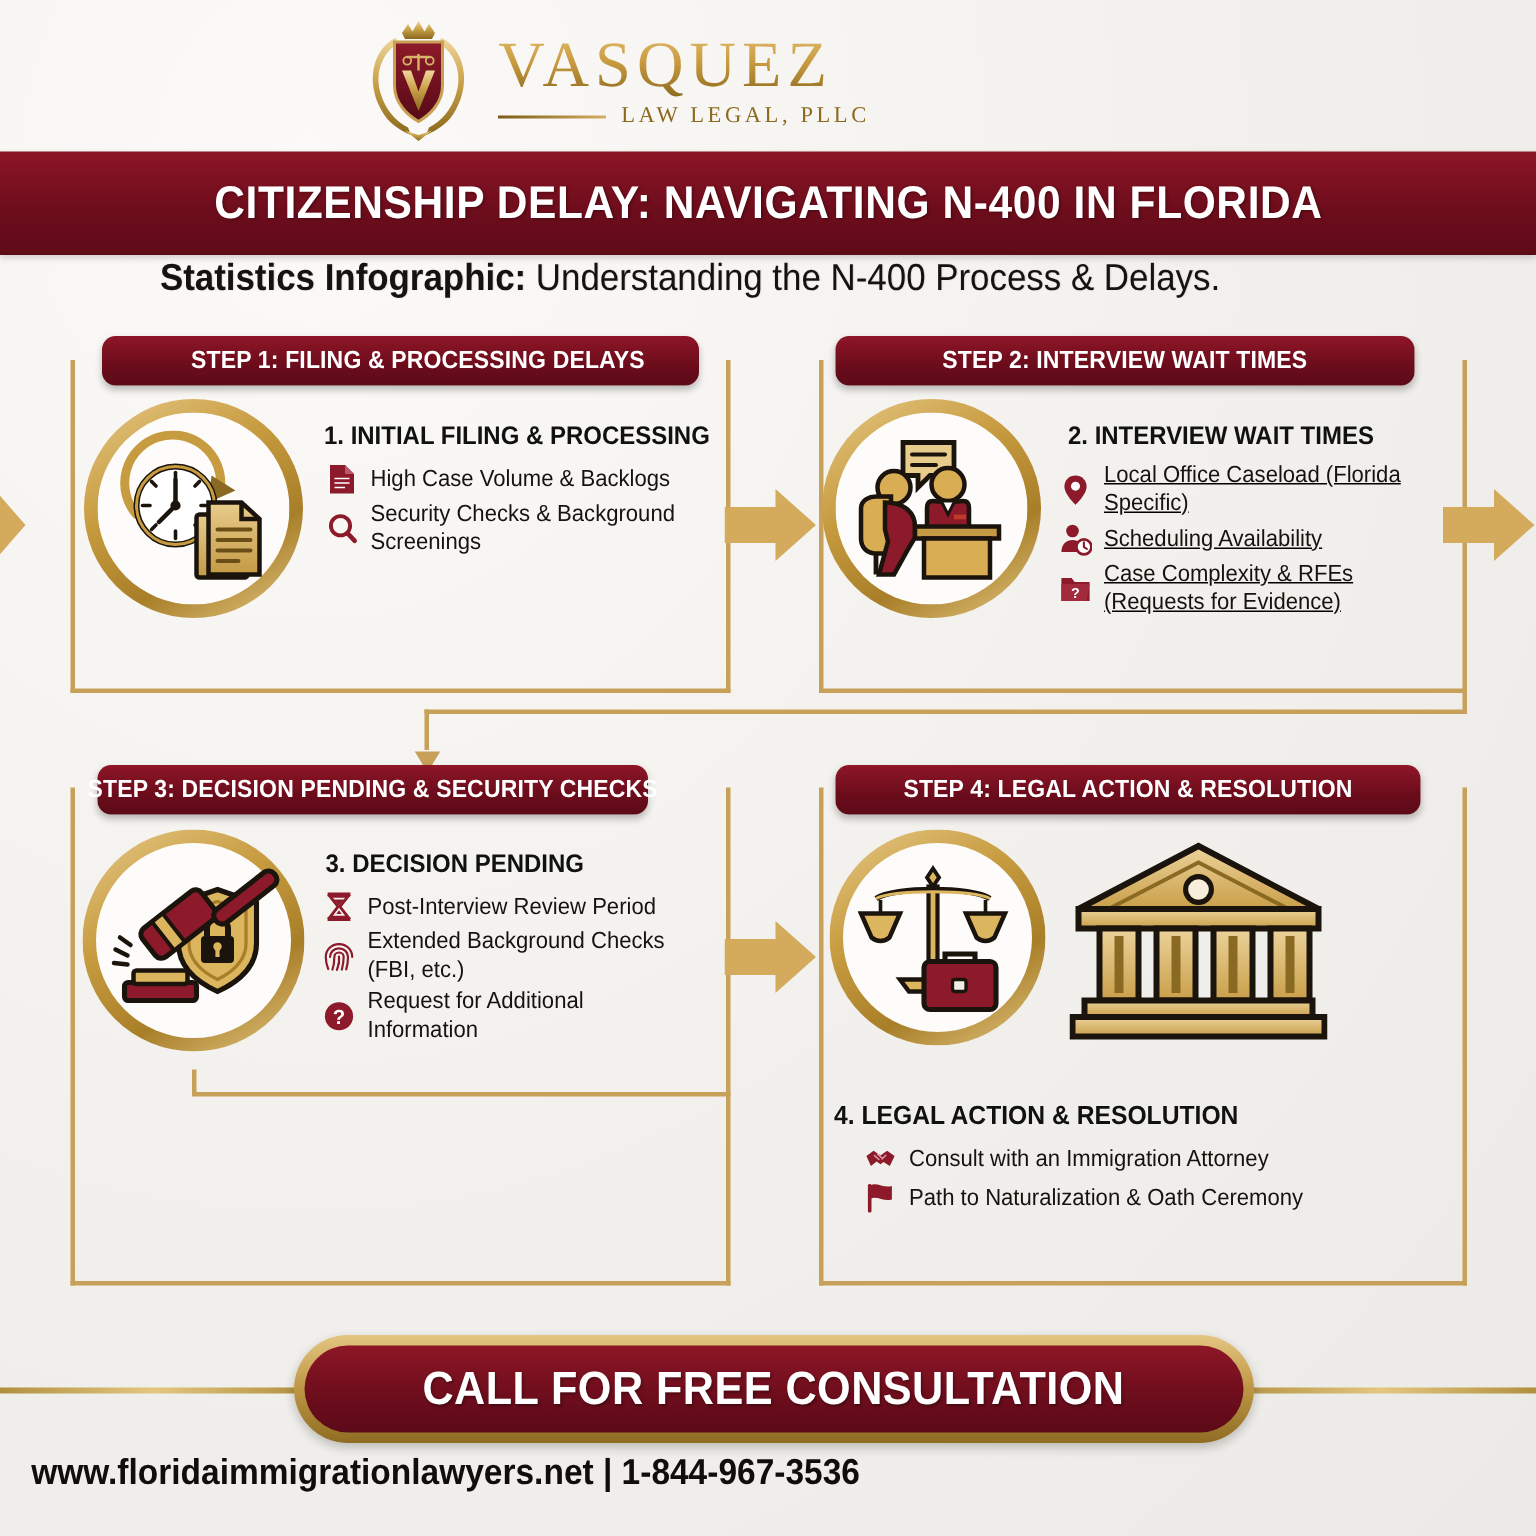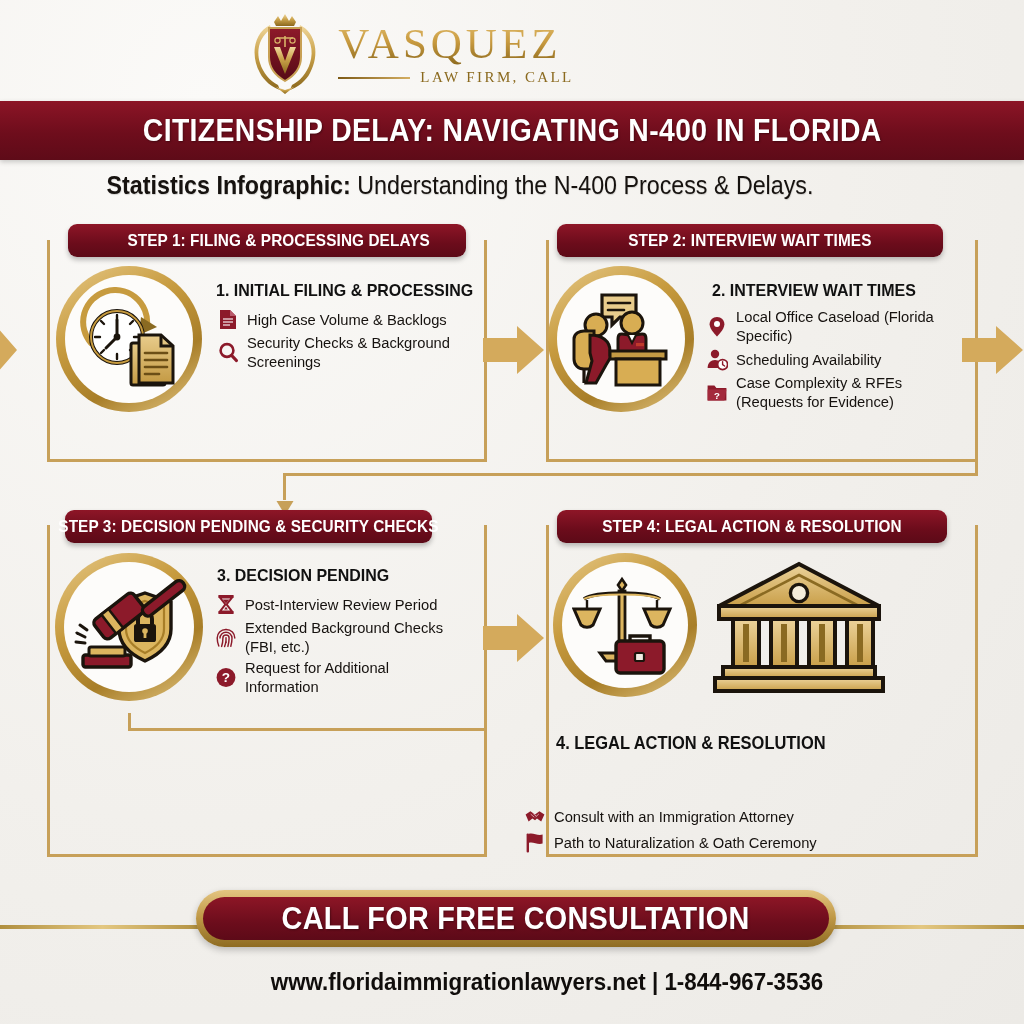--- a/index.html
+++ b/index.html
@@ -33,21 +33,21 @@
   }
   .wordmark .sub-row { display: flex; align-items: center; gap: 10px; margin-top: 4px; }
   .rule-gold { width: 72px; height: 2px; background: linear-gradient(90deg,#7d5a16,#d4ae62); }
   .wordmark .sub {
     font-family: "Liberation Serif", serif;
     font-size: 15px; letter-spacing: 2.4px; color: #8b6a1f;
   }
 
   
   #title-bar {
-    position: absolute; left: 0; top: 101px; width: 1024px; height: 59px;
+    position: absolute; left: 0; top: 101px; width: 1024px; height: 69px;
     background: linear-gradient(180deg,#8c1526 0%,#6e0d1c 55%,#5e0b18 100%);
     display: flex; align-items: center; justify-content: center;
     box-shadow: 0 2px 5px rgba(0,0,0,.20);
   }
   #title-bar .txt {
     color: #fff; font-size: 30.5px; font-weight: bold; letter-spacing: .4px;
     transform: scaleX(.93); white-space: nowrap;
     text-shadow: 1px 1px 2px rgba(0,0,0,.35);
   }
   #subtitle {
@@ -107,39 +107,39 @@
   .arrow { position: absolute; }
 
   
   #foot-rule-l, #foot-rule-r {
     position: absolute; height: 4px; top: 925px;
     background: linear-gradient(90deg,#b08f3f,#e3c781,#b08f3f);
   }
   #foot-rule-l { left: 0; width: 205px; }
   #foot-rule-r { right: 0; width: 205px; }
   #cta {
-    position: absolute; left: 196px; top: 890px; width: 640px; height: 57px;
+    position: absolute; left: 196px; top: 890px; width: 640px; height: 72px;
     border-radius: 36px;
     background: linear-gradient(180deg,#e4c581 0%,#bf9846 48%,#8e6c22 100%);
     padding: 7px; box-shadow: 0 3px 7px rgba(0,0,0,.22);
     display: flex;
   }
   #cta .inner {
     flex: 1; border-radius: 30px;
     background: linear-gradient(180deg,#8d1626 0%,#6c0d1c 60%,#5d0a18 100%);
     display: flex; align-items: center; justify-content: center;
   }
   #cta .txt {
     color: #fff; font-weight: bold; font-size: 31px; letter-spacing: .3px;
     transform: scaleX(.93); white-space: nowrap;
     text-shadow: 1px 1px 2px rgba(0,0,0,.35);
   }
   #contact {
     position: absolute; left: 0; top: 968px; width: 844px;
-    text-align: right;
+    text-align: left;
   }
   #contact .txt {
     font-size: 24px; font-weight: bold; color: #100d0b;
     transform: scaleX(.93); display: inline-block; white-space: nowrap;
   }
 </style>
 </head>
 <body>
 
 <div id="page">
@@ -169,21 +169,21 @@
       <path d="M31 27 H47 M39 25 V36" stroke="#d8b368" stroke-width="1.6" fill="none"></path>
       <circle cx="31.5" cy="29.5" r="2.6" fill="none" stroke="#d8b368" stroke-width="1.2"></circle>
       <circle cx="46.5" cy="29.5" r="2.6" fill="none" stroke="#d8b368" stroke-width="1.2"></circle>
 
       <path d="M28 36 L39 63 L50 36 L44 36 L39 50 L34 36 Z" fill="url(#gold1)"></path>
     </svg>
     <div class="wordmark">
       <div class="brand">VASQUEZ</div>
       <div class="sub-row">
         <span class="rule-gold"></span>
-        <span class="sub">LAW FIRM, CALL</span>
+        <span class="sub">LAW LEGAL, PLLC</span>
       </div>
     </div>
   </div>
 
   <div id="title-bar">
     <span class="txt">CITIZENSHIP DELAY: NAVIGATING N-400 IN FLORIDA</span>
   </div>
   <div id="subtitle">
     <span class="txt">
       <span class="lead">Statistics Infographic:</span><span> Understanding the N-400 Process &amp; Delays.</span>
@@ -322,21 +322,21 @@
         <line x1="18" y1="82" x2="18" y2="96" stroke="#1b140c" stroke-width="3.2"></line>
 
         <path d="M24 48 C36 48 44 54 44 64 V68 H46 L40 78 L30 96 H20 L26 74 L24 66 Z" fill="#8c1a2a" stroke="#1b140c" stroke-width="3"></path>
 
         <rect x="44" y="64" width="56" height="8" fill="#c49a44" stroke="#1b140c" stroke-width="3"></rect>
         <rect x="50" y="72" width="44" height="26" fill="#d8ad53" stroke="#1b140c" stroke-width="3"></rect>
       </svg>
     </div>
 
     <div class="heading" style="left:712px; top:281px;">2. INTERVIEW WAIT TIMES</div>
-    <div class="bullets" style="left:706px; top:307px; width:244px;">
+    <div class="bullets" style="left:706px; top:307px; width:244px;text-decoration:underline;">
       <div class="bullet">
         <svg class="bi" viewBox="0 0 22 23">
           <path d="M11 2 C6.8 2 3.6 5.2 3.6 9.3 C3.6 14.6 11 21.5 11 21.5 C11 21.5 18.4 14.6 18.4 9.3 C18.4 5.2 15.2 2 11 2 Z" fill="#8c1a2a"></path>
           <circle cx="11" cy="9.1" r="3" fill="#fff"></circle>
         </svg>
         <span class="btxt">Local Office Caseload (Florida Specific)</span>
       </div>
       <div class="bullet">
         <svg class="bi" viewBox="0 0 22 23">
           <circle cx="9" cy="6" r="4.2" fill="#8c1a2a"></circle>
@@ -467,21 +467,21 @@
         <rect x="96" y="61" width="26" height="48" fill="url(#ch)" stroke="#1b140c" stroke-width="4"></rect>
         <rect x="106" y="66" width="6" height="38" fill="#8a6a22"></rect>
         <rect x="134" y="61" width="26" height="48" fill="url(#ch)" stroke="#1b140c" stroke-width="4"></rect>
         <rect x="144" y="66" width="6" height="38" fill="#8a6a22"></rect>
       </g>
       <rect x="10" y="109" width="152" height="11" fill="url(#ch)" stroke="#1b140c" stroke-width="4"></rect>
       <rect x="2" y="120" width="168" height="13" fill="url(#ch)" stroke="#1b140c" stroke-width="4"></rect>
     </svg>
 
     <div class="heading" style="left:556px; top:733px; font-size:17.5px;">4. LEGAL ACTION &amp; RESOLUTION</div>
-    <div class="bullets" style="left:524px; top:760px; width:420px;margin-top:44px;">
+    <div class="bullets" style="left:576px; top:760px; width:420px;">
       <div class="bullet">
         <svg class="bi" viewBox="0 0 22 23">
           <path d="M1.6 9.6 L6.4 6.2 L11 9.4 L15.4 6.2 L20.4 9.6 L17.2 16.4 L13 13.6 L11 15.2 L8.4 13.4 L4.6 16.4 Z" fill="#8c1a2a"></path>
           <g stroke="#d79aa6" stroke-width="1" stroke-linecap="round">
             <line x1="7" y1="9.4" x2="10" y2="12"></line>
               <line x1="9" y1="8.4" x2="12" y2="11"></line>
             <line x1="14.6" y1="9.2" x2="12" y2="11.6"></line>
           </g>
         </svg>
         <span class="btxt">Consult with an Immigration Attorney</span>

